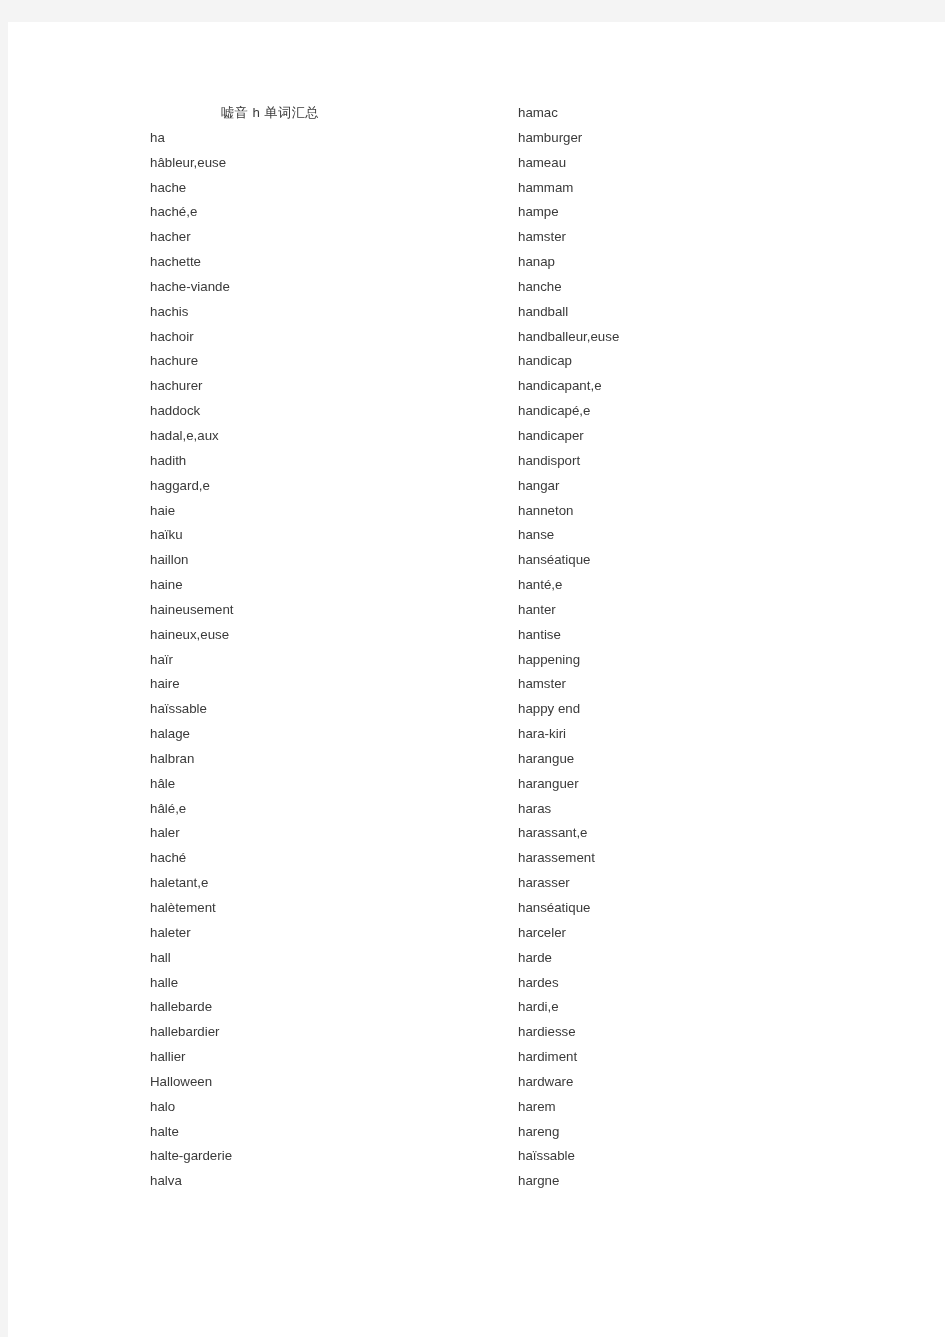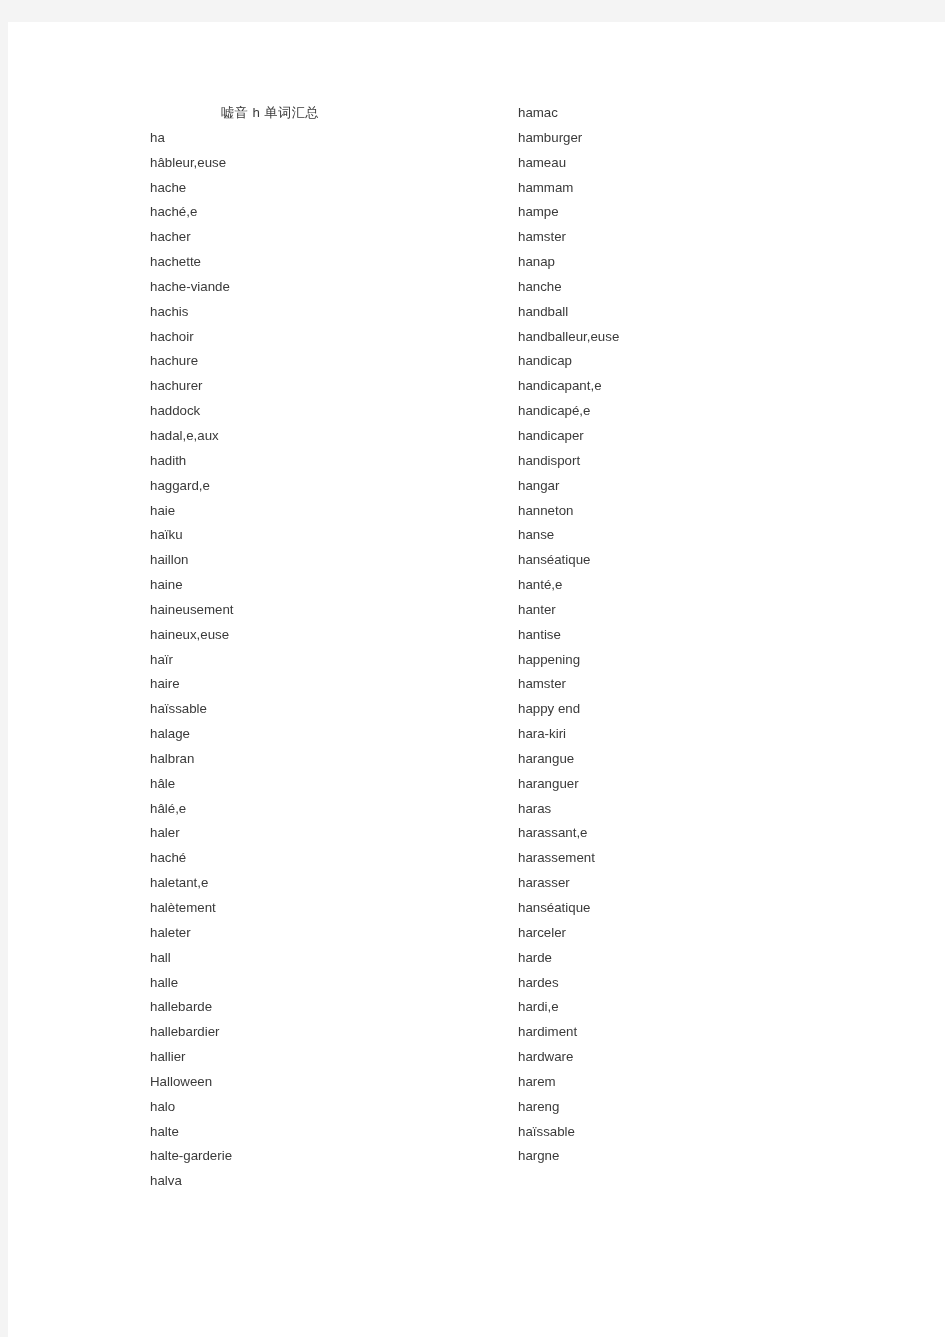--- a/index.html
+++ b/index.html
@@ -150,20 +150,21 @@
           <span class="word">haranguer</span>
           <span class="word">haras</span>
           <span class="word">harassant,e</span>
           <span class="word">harassement</span>
           <span class="word">harasser</span>
           <span class="word">hanséatique</span>
           <span class="word">harceler</span>
           <span class="word">harde</span>
           <span class="word">hardes</span>
           <span class="word">hardi,e</span>
+          <span class="word">hardiesse</span>
           <span class="word">hardiment</span>
           <span class="word">hardware</span>
           <span class="word">harem</span>
           <span class="word">hareng</span>
           <span class="word">haïssable</span>
           <span class="word">hargne</span>
         </div>
     </div>
 
   </div>

